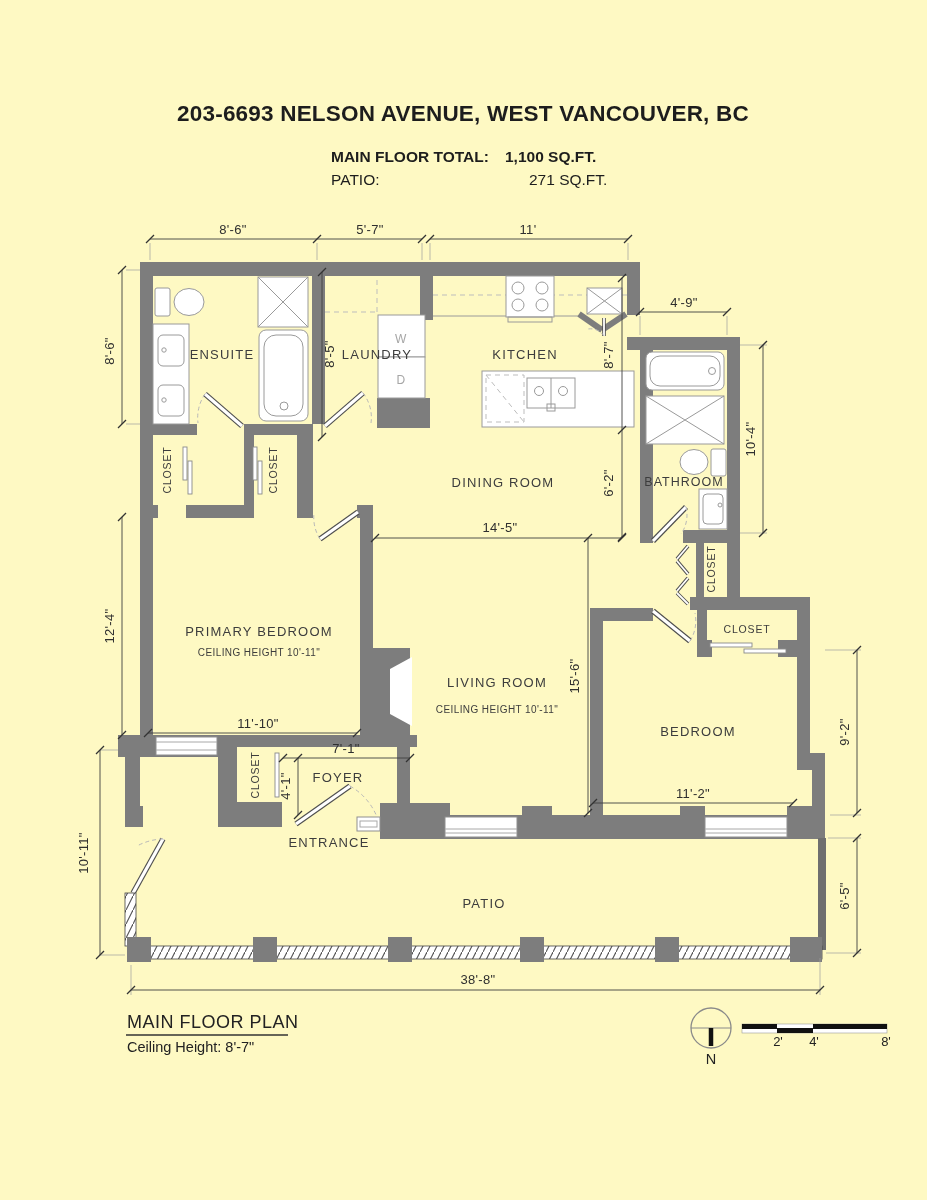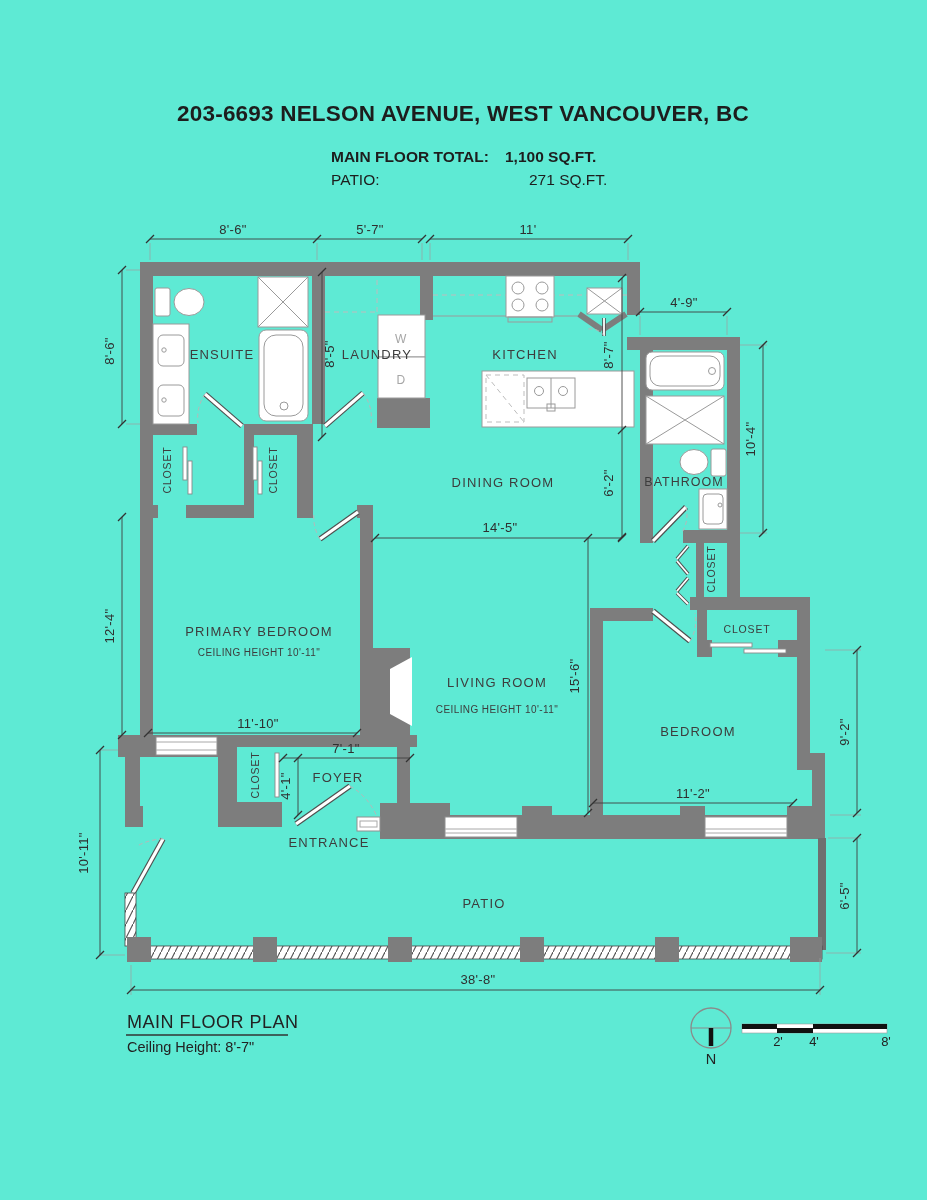--- a/index.html
+++ b/index.html
@@ -1,16 +1,16 @@
 <!DOCTYPE html>
 <html><head>
 <meta charset="utf-8">
 <style>
   html,body{margin:0;padding:0;background:#ffffff;}
-  #page{position:relative;width:927px;height:1200px;background:#5eead4;overflow:hidden;
+  #page{position:relative;width:927px;height:1200px;background:#fef9c3;overflow:hidden;
         font-family:"Liberation Sans",sans-serif;}
   svg{position:absolute;left:0;top:0;}
   text{font-family:"Liberation Sans",sans-serif;fill:#3d3d3d;}
   .title{font-size:22.5px;font-weight:bold;fill:#1d1d1d;letter-spacing:.2px;}
   .sub-b{font-size:15.5px;font-weight:bold;fill:#1d1d1d;}
   .sub-r{font-size:15.5px;fill:#1d1d1d;}
   .room{font-size:13px;letter-spacing:1.2px;fill:#3d3d3d;}
   .room-sm{font-size:12.5px;letter-spacing:1px;fill:#3d3d3d;}
   .ceil{font-size:10px;letter-spacing:.4px;fill:#3d3d3d;}
   .closet{font-size:10.5px;letter-spacing:.8px;fill:#3d3d3d;}

